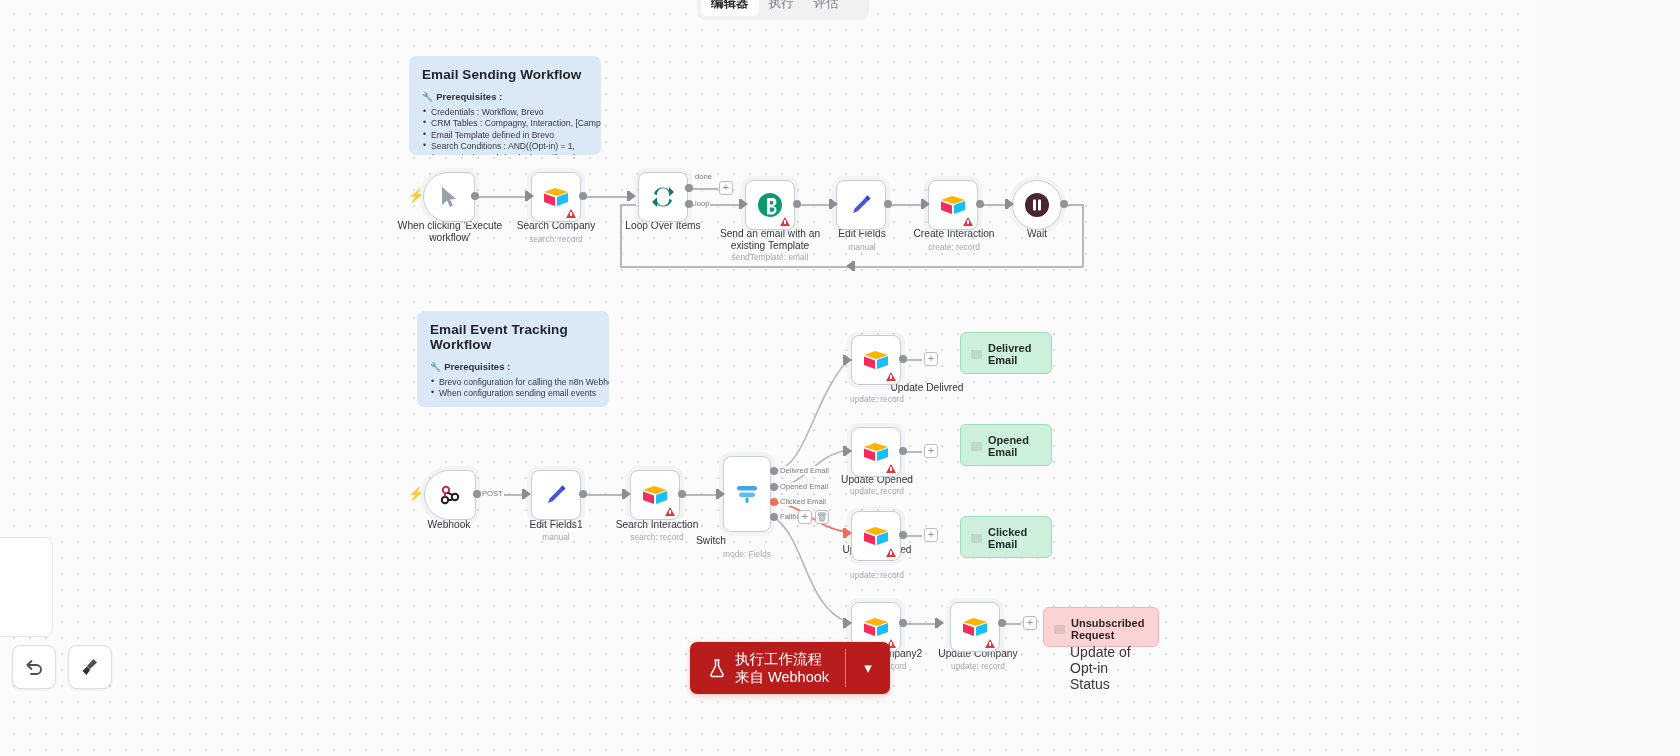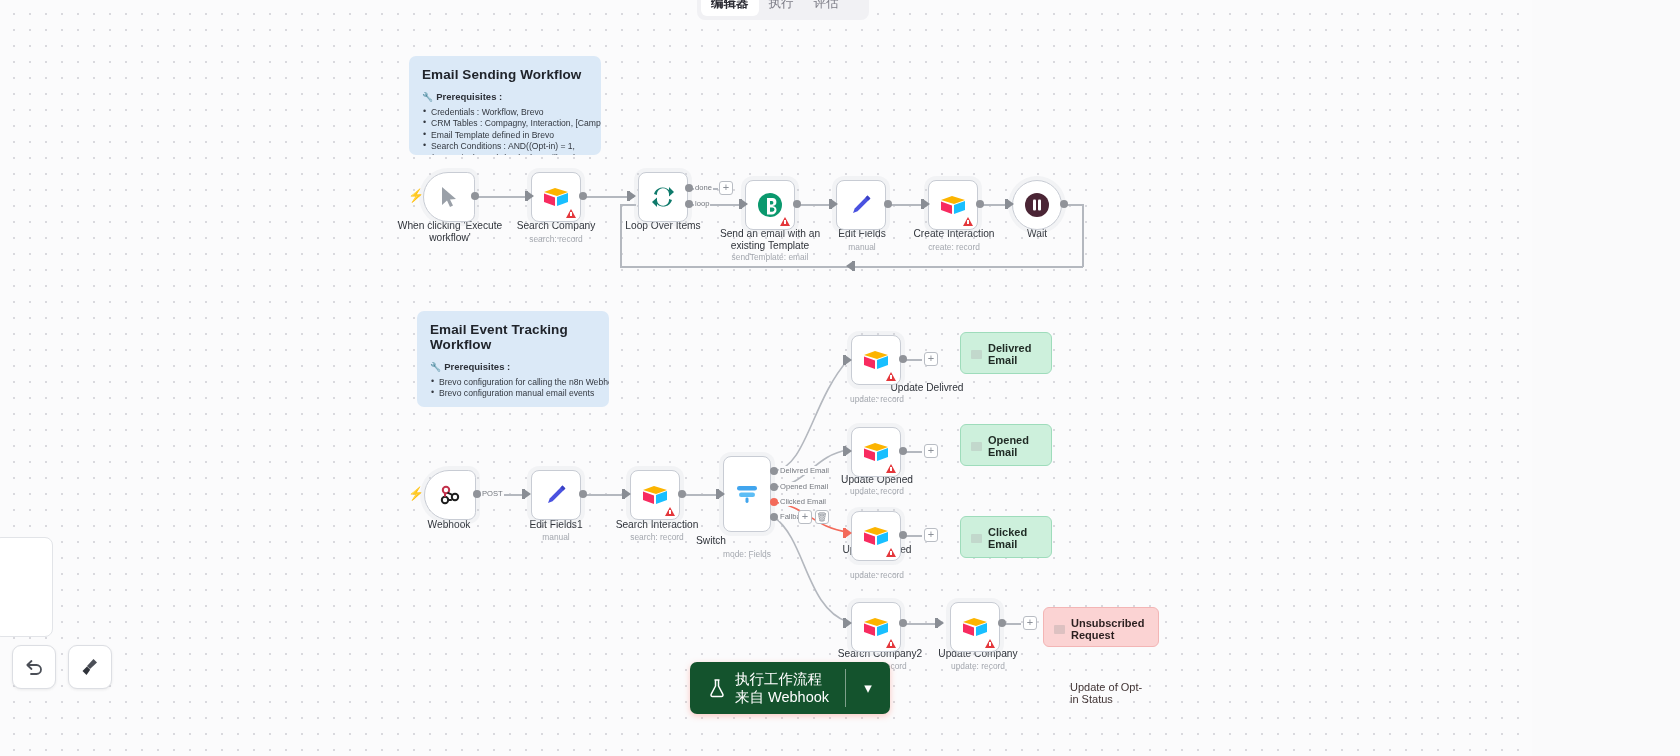--- a/index.html
+++ b/index.html
@@ -79,21 +79,21 @@
   }
   .note-red {
     position: absolute;
     background: #fbd3d3;
     border: 1px solid #f3b5b5;
     border-radius: 6px;
     z-index: 3;
   }
   .note-red .note-t { font-size: 11px; font-weight: 700; color: #2a1f1f; }
   .note-red .note-body {
-    font-size: 11px; color: #413434; padding: 3px 10px 0 26px; margin-top: 37px;
+    font-size: 14px; color: #413434; padding: 3px 10px 0 26px;
   }
   .sq-ico {
     width: 11px; height: 9px; border-radius: 1px;
     background: #b9c4c0; opacity: .55; flex: none;
   }
   .note-red .sq-ico { background: #c4b2b2; }
 
   
   .node {
     position: absolute;
@@ -251,21 +251,21 @@
     </ul>
   </div>
 
   <div class="sticky blue" style="left:417px; top:311px; width:192px; height:96px;">
     <div class="sticky-title">Email Event Tracking Workflow</div>
     <div class="sticky-sub">
       <span class="mini-ico">🔧</span><span>Prerequisites :</span>
     </div>
     <ul>
       <li>Brevo configuration for calling the n8n Webhook</li>
-      <li>Brevo configuration manual email events</li>
+      <li>When configuration sending email events</li>
     </ul>
   </div>
 
   <div class="edge" style="left:476px; top:196px; width:56px;"></div>
   <div class="edge" style="left:580px; top:196px; width:54px;"></div>
   <div class="edge" style="left:688px; top:188px; width:30px;"></div>
   <div class="edge" style="left:688px; top:204px; width:54px;"></div>
   <div class="edge" style="left:795px; top:204px; width:40px;"></div>
   <div class="edge" style="left:886px; top:204px; width:41px;"></div>
   <div class="edge" style="left:978px; top:204px; width:33px;"></div>
@@ -302,21 +302,21 @@
 
   <div class="arrow" style="left:629px; top:191px;"></div>
   <div class="node" style="left:638px; top:172px;">
     <svg width="26" height="26" viewBox="0 0 26 26">
       <path d="M4 10 A9 9 0 0 1 19 6 L19 3 L24 8 L19 12.5 L19 9.5 A6 6 0 0 0 7 11 Z" fill="#0e7a6b"></path>
       <path d="M22 16 A9 9 0 0 1 7 20 L7 23 L2 18 L7 13.5 L7 16.5 A6 6 0 0 0 19 15 Z" fill="#0e7a6b"></path>
     </svg>
   </div>
   <div class="dot" style="left:685px; top:184px;"></div>
   <div class="dot" style="left:685px; top:200px;"></div>
-  <div class="outlbl" style="left:694px; top:183px;">done</div>
+  <div class="outlbl" style="left:694px; top:172px;">done</div>
   <div class="outlbl" style="left:694px; top:199px;">loop</div>
   <div class="plusbox" style="left:719px; top:181px;">+</div>
   <div class="node-label" style="left:612px; top:220px; width:102px;">Loop Over Items</div>
 
   <div class="arrow" style="left:741px; top:199px;"></div>
   <div class="node" style="left:745px; top:180px;">
     <svg width="28" height="28" viewBox="0 0 28 28">
       <circle cx="14" cy="14" r="12" fill="#0b996e"></circle>
       <path d="M11 7 h5.2 a4 4 0 0 1 .4 8 c2.6 .3 3.9 2 3.9 3.9 a4.6 4.6 0 0 1 -5 4.6 H11 Z M14 10 v3.5 h2 a1.8 1.8 0 0 0 0 -3.5 Z M14 16.5 v4.2 h2.4 a2.1 2.1 0 0 0 0 -4.2 Z" fill="#fff"></path>
     </svg>
@@ -542,21 +542,21 @@
   </div>
   <div class="fab" style="left:68px; top:645px;">
     <svg width="22" height="22" viewBox="0 0 22 22">
       <path d="M14.5 3 L18 6.5 L11 13 L8 10 Z" fill="#4b4f57"></path>
       <path d="M8 10.5 L11.2 13.7 L7.5 19 L3.5 15 Z" fill="#2f333a"></path>
     </svg>
   </div>
 
 </div>
 
-<div id="execbtn" style="background: #14532d; margin-top: 20px;">
+<div id="execbtn" style="background: #b91c1c;">
   <div class="main">
     <svg width="18" height="20" viewBox="0 0 18 20">
       <path d="M7 2 h4 M7.5 2 v6 L3.2 16.2 A1.6 1.6 0 0 0 4.6 18.6 h8.8 a1.6 1.6 0 0 0 1.4 -2.4 L10.5 8 V2" stroke="#ffffff" stroke-width="1.5" fill="none" stroke-linecap="round" stroke-linejoin="round"></path>
     </svg>
     <div class="txt">
       <span id="ex1">执行工作流程</span>
       <span id="ex2">来自 Webhook</span>
     </div>
   </div>
   <div class="divider"></div>

